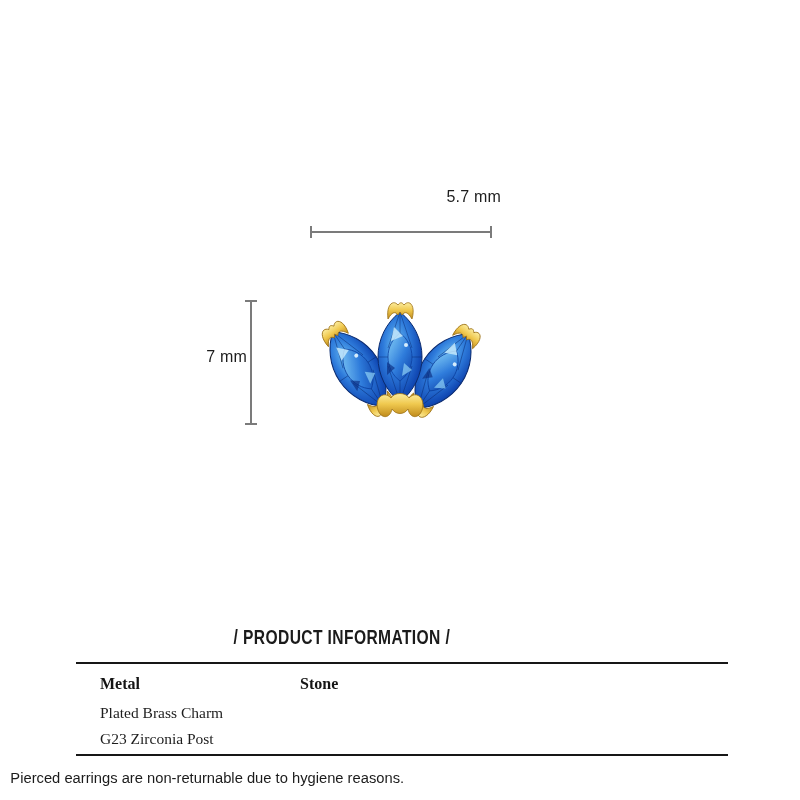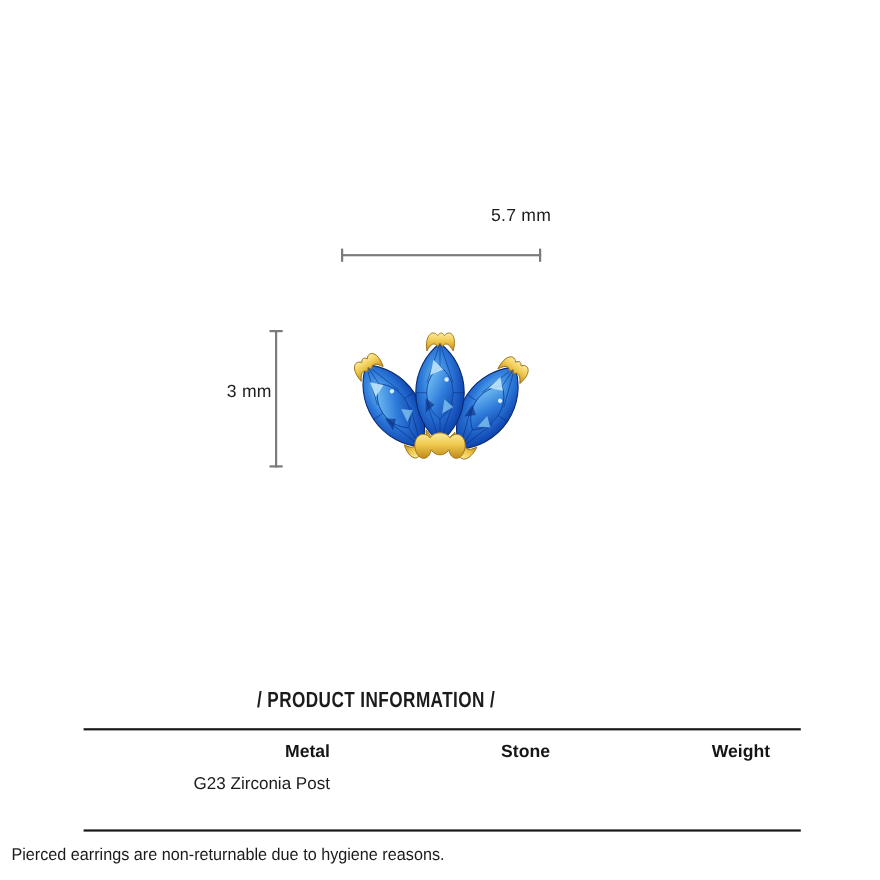--- a/index.html
+++ b/index.html
@@ -60,21 +60,21 @@
   .divider { background: #171717; height: 2px; left: 76px; width: 652px; }
   #divider-top { top: 662px; }
   #divider-bottom { top: 754px; }
 
   
   #spec-table {
     left: 100px; top: 674px; width: 600px;
     display: grid;
     grid-template-columns: 1fr 1fr 1fr;
   }
-  .spec-col { text-align: right; }
+  .spec-col { text-align: left; font-family: Liberation Serif, serif; }
   .spec-header {
     font-size: 16px; font-weight: 700; color: #151515;
     line-height: 20px; margin-bottom: 6px;
     display: block;
   }
   .spec-value {
     font-size: 15.5px; color: #1d1d1d;
     line-height: 26px;
     display: block;
   }
@@ -89,21 +89,21 @@
   #footnote .cond { display: inline-block; transform: scaleX(0.95); transform-origin: center; }
 </style>
 </head>
 <body>
 
 <div>
 
   <div class="abs dim-label" id="width-label">5.7 mm</div>
   <div class="abs ruler" id="h-ruler"></div>
 
-  <div class="abs dim-label" id="height-label">3 mm</div>
+  <div class="abs dim-label" id="height-label">7 mm</div>
   <div class="abs ruler" id="v-ruler"></div>
 
   <svg class="abs" id="charm" viewBox="0 0 178 132" xmlns="http://www.w3.org/2000/svg">
     <defs>
       <radialGradient id="stoneG" cx="42%" cy="38%" r="78%">
         <stop offset="0%" stop-color="#6FC3F4"></stop>
         <stop offset="38%" stop-color="#2E7BDB"></stop>
         <stop offset="72%" stop-color="#1149B4"></stop>
         <stop offset="100%" stop-color="#0A2C82"></stop>
       </radialGradient>
@@ -157,27 +157,27 @@
   <div class="abs" id="section-title">
     <span class="cond">/ PRODUCT INFORMATION /</span>
   </div>
 
   <div class="abs divider" id="divider-top"></div>
   <div class="abs divider" id="divider-bottom"></div>
 
   <div class="abs" id="spec-table">
     <div class="spec-col">
       <span class="spec-header">Metal</span>
+      <span class="spec-value">Plated Brass Charm</span>
       <span class="spec-value">G23 Zirconia Post</span>
     </div>
     <div class="spec-col">
       <span class="spec-header">Stone</span>
     </div>
     <div class="spec-col">
-      <span class="spec-header">Weight</span>
     </div>
   </div>
 
   <div class="abs" id="footnote">
     <span class="cond">Pierced earrings are non-returnable due to hygiene reasons.</span>
   </div>
 
 </div>
 
 </body></html>

